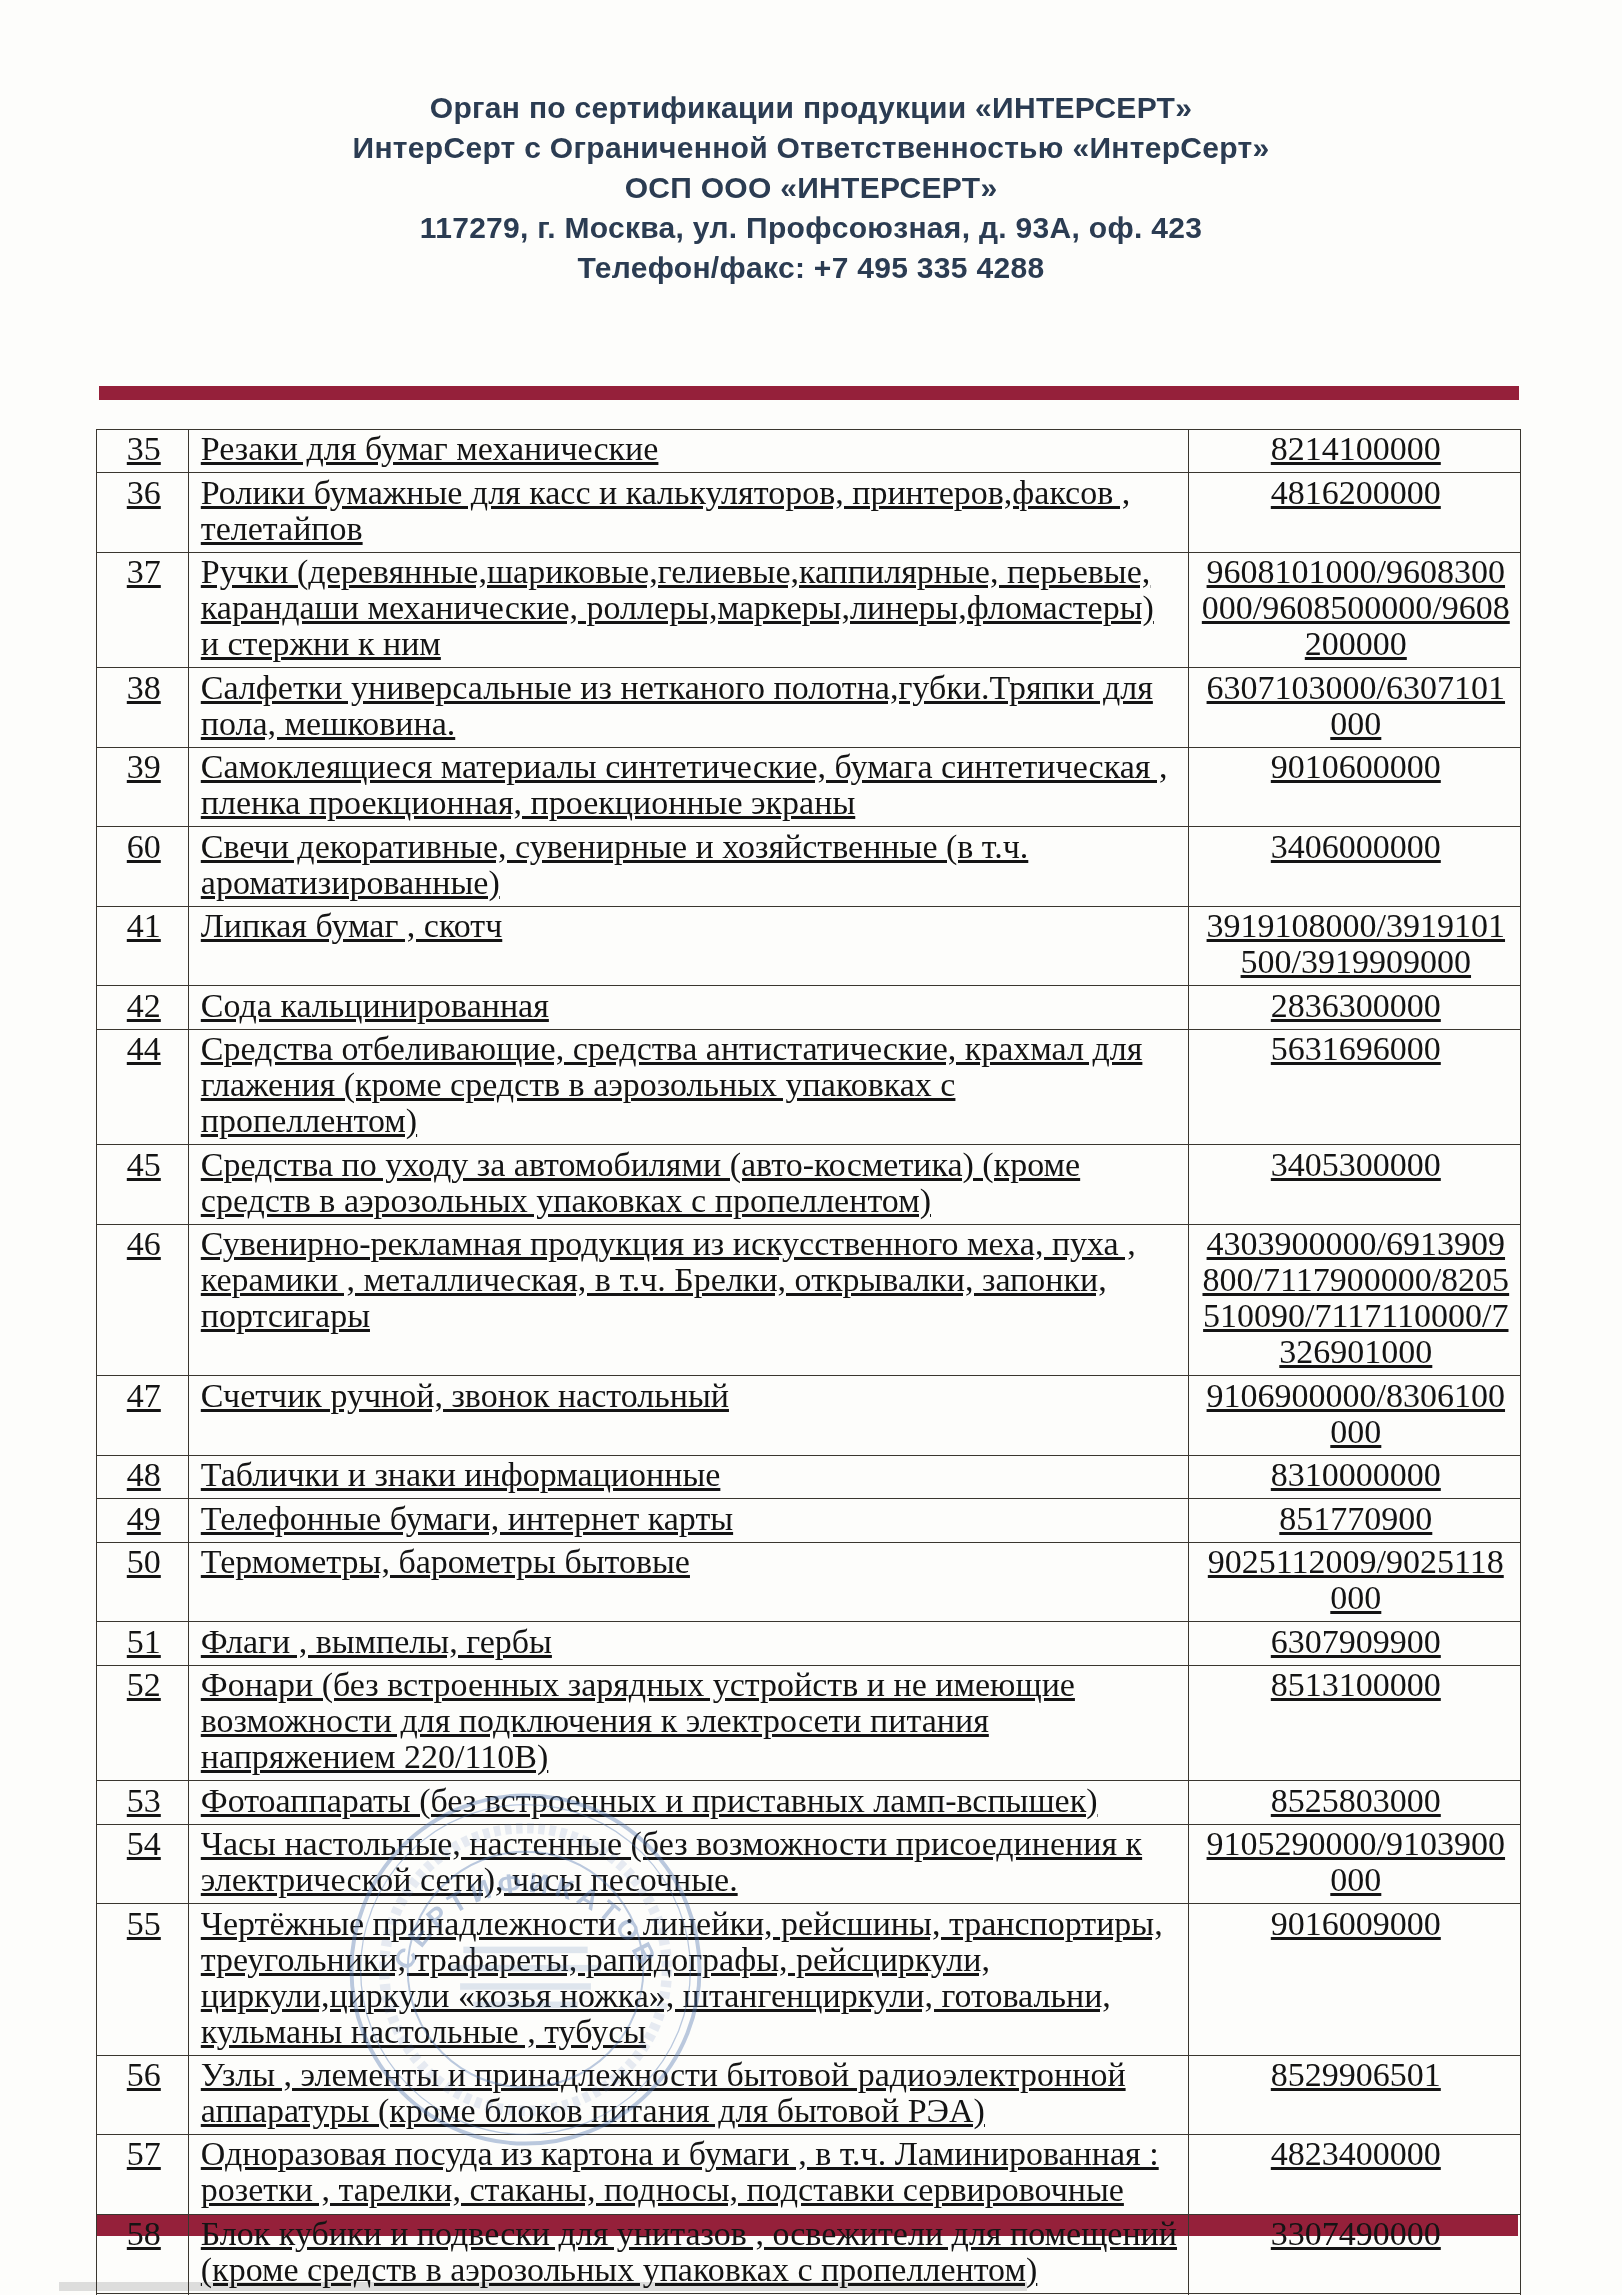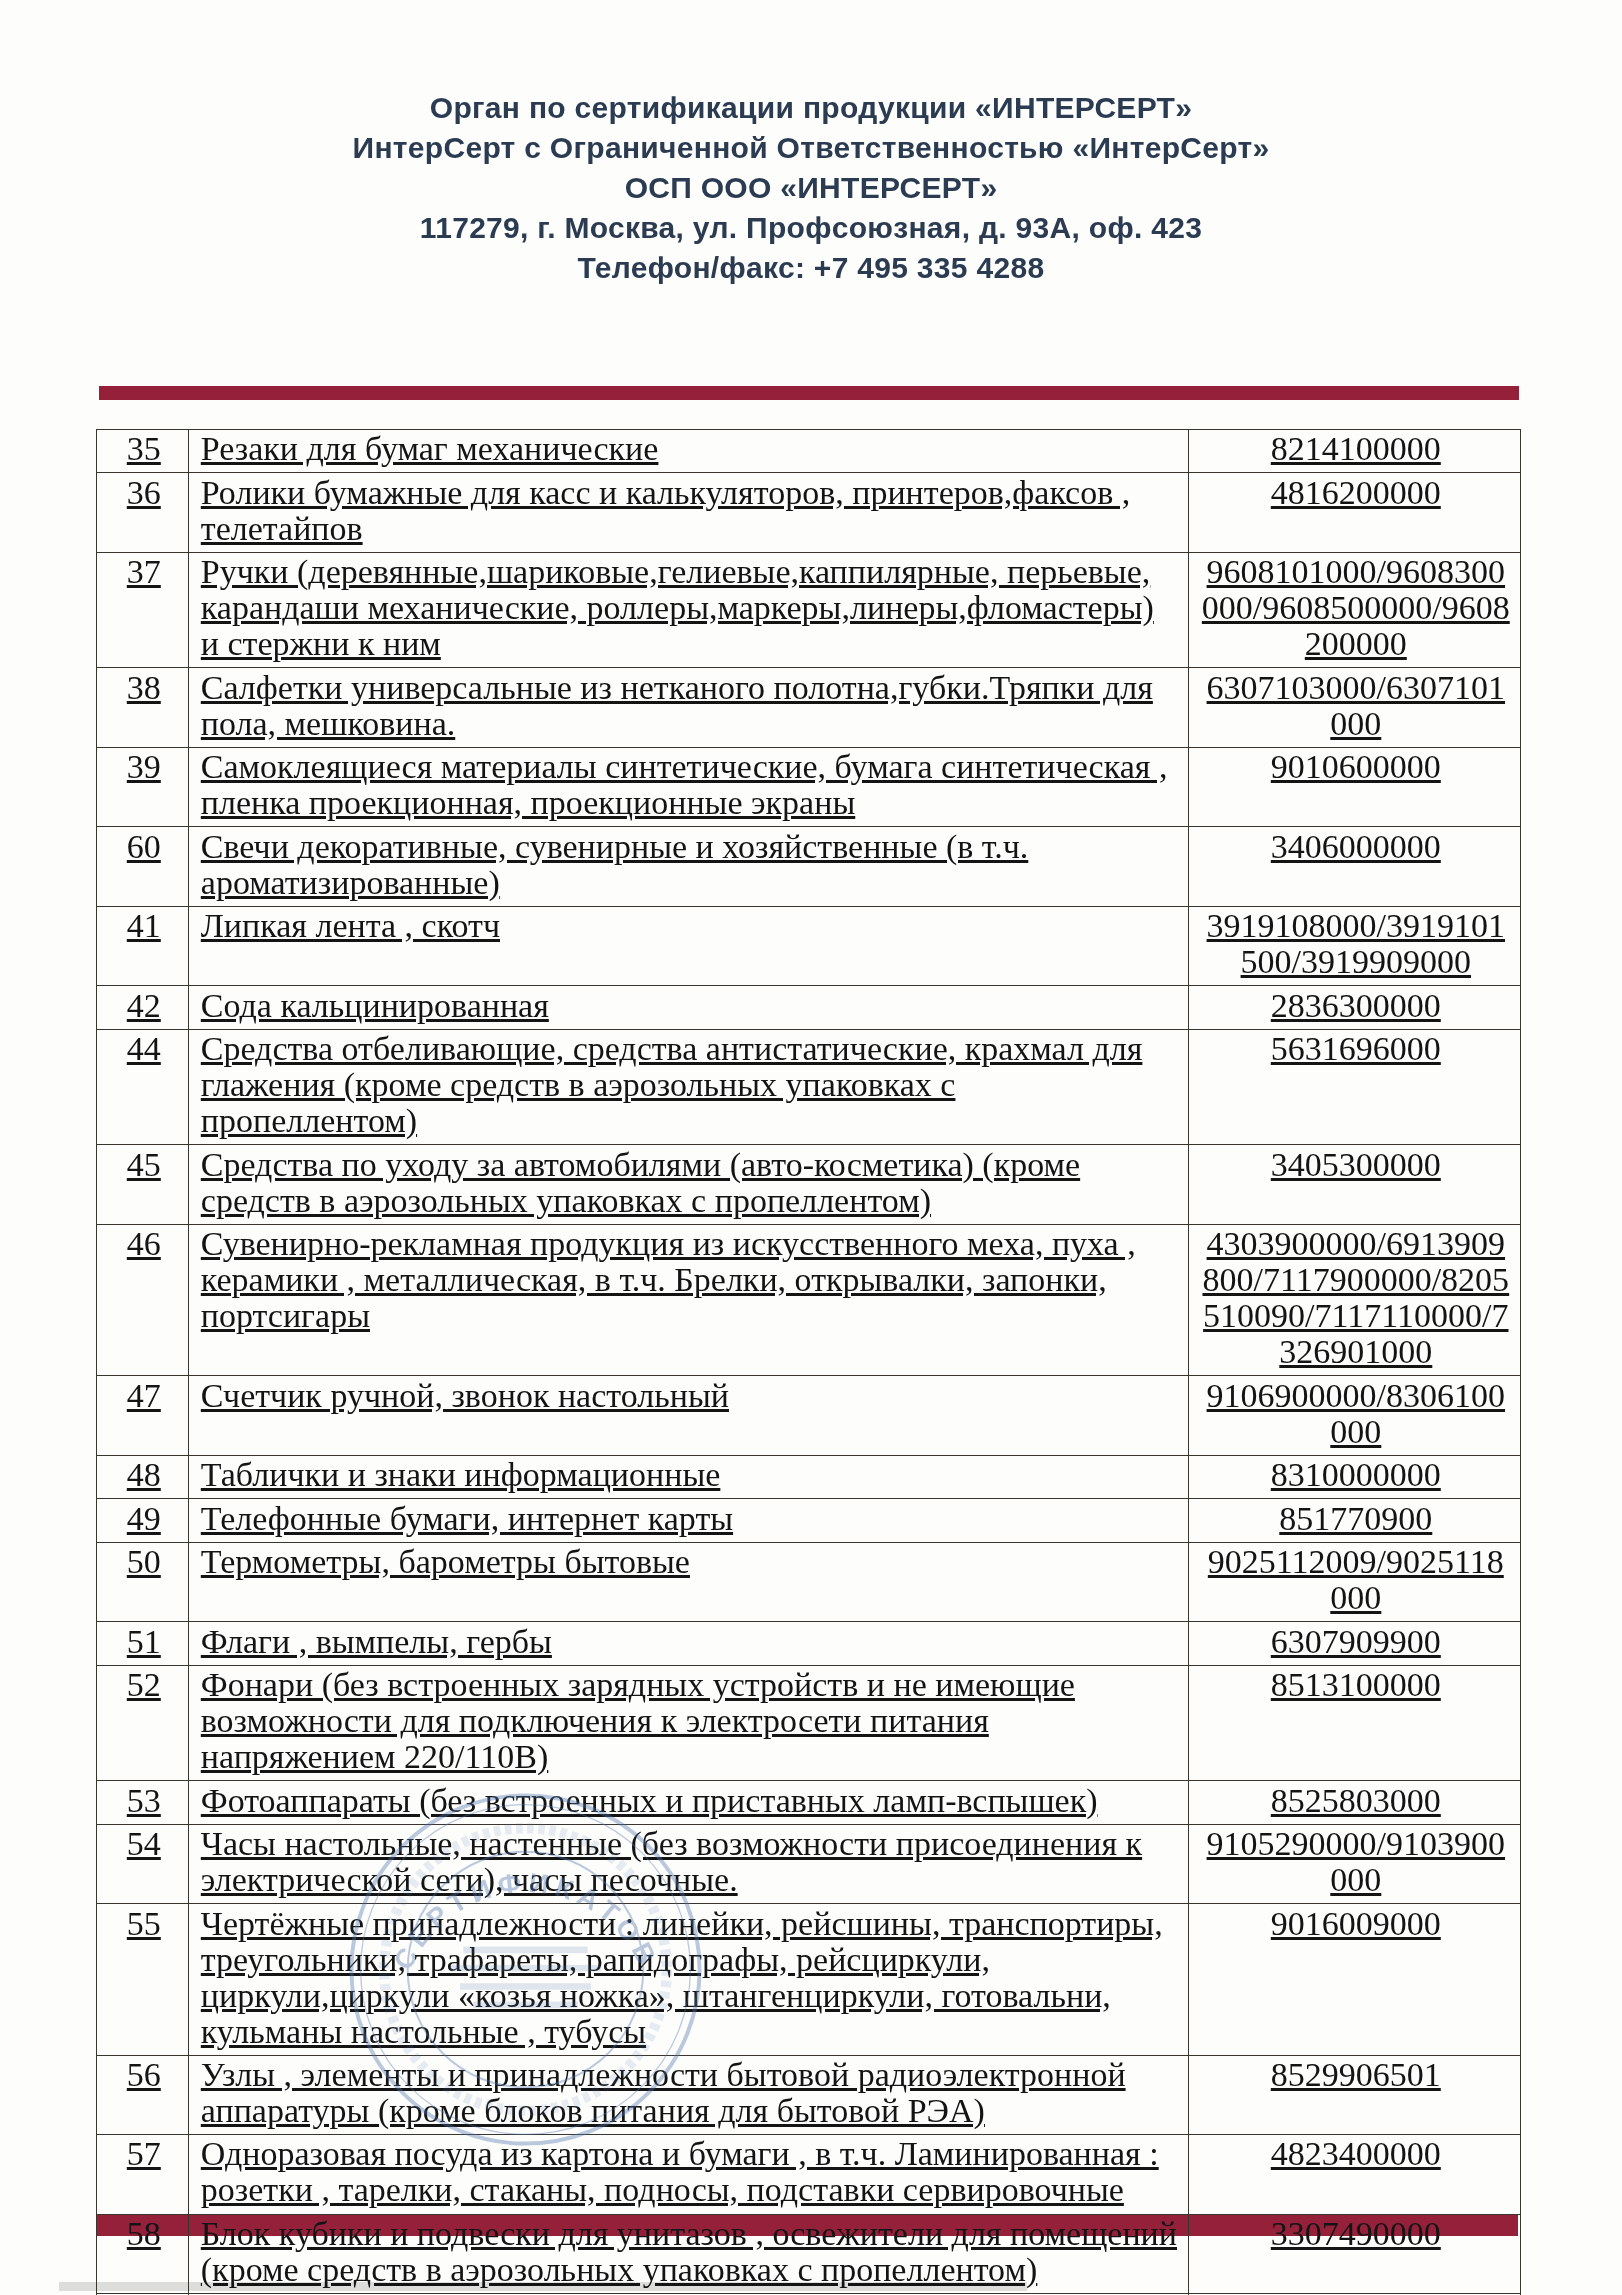--- a/index.html
+++ b/index.html
@@ -112,21 +112,21 @@
       <td class="col-desc">Самоклеящиеся материалы синтетические, бумага синтетическая , пленка проекционная, проекционные экраны</td>
       <td class="col-code">9010600000</td>
     </tr>
         <tr>
       <td class="col-num">60</td>
       <td class="col-desc">Свечи декоративные, сувенирные и хозяйственные (в т.ч. ароматизированные)</td>
       <td class="col-code">3406000000</td>
     </tr>
         <tr>
       <td class="col-num">41</td>
-      <td class="col-desc">Липкая лента , скотч</td>
+      <td class="col-desc">Липкая бумаг , скотч</td>
       <td class="col-code">3919108000/3919101500/3919909000</td>
     </tr>
         <tr>
       <td class="col-num">42</td>
       <td class="col-desc">Сода кальцинированная</td>
       <td class="col-code">2836300000</td>
     </tr>
         <tr>
       <td class="col-num">44</td>
       <td class="col-desc">Средства отбеливающие, средства антистатические, крахмал для глажения (кроме средств в аэрозольных упаковках с пропеллентом)</td>

